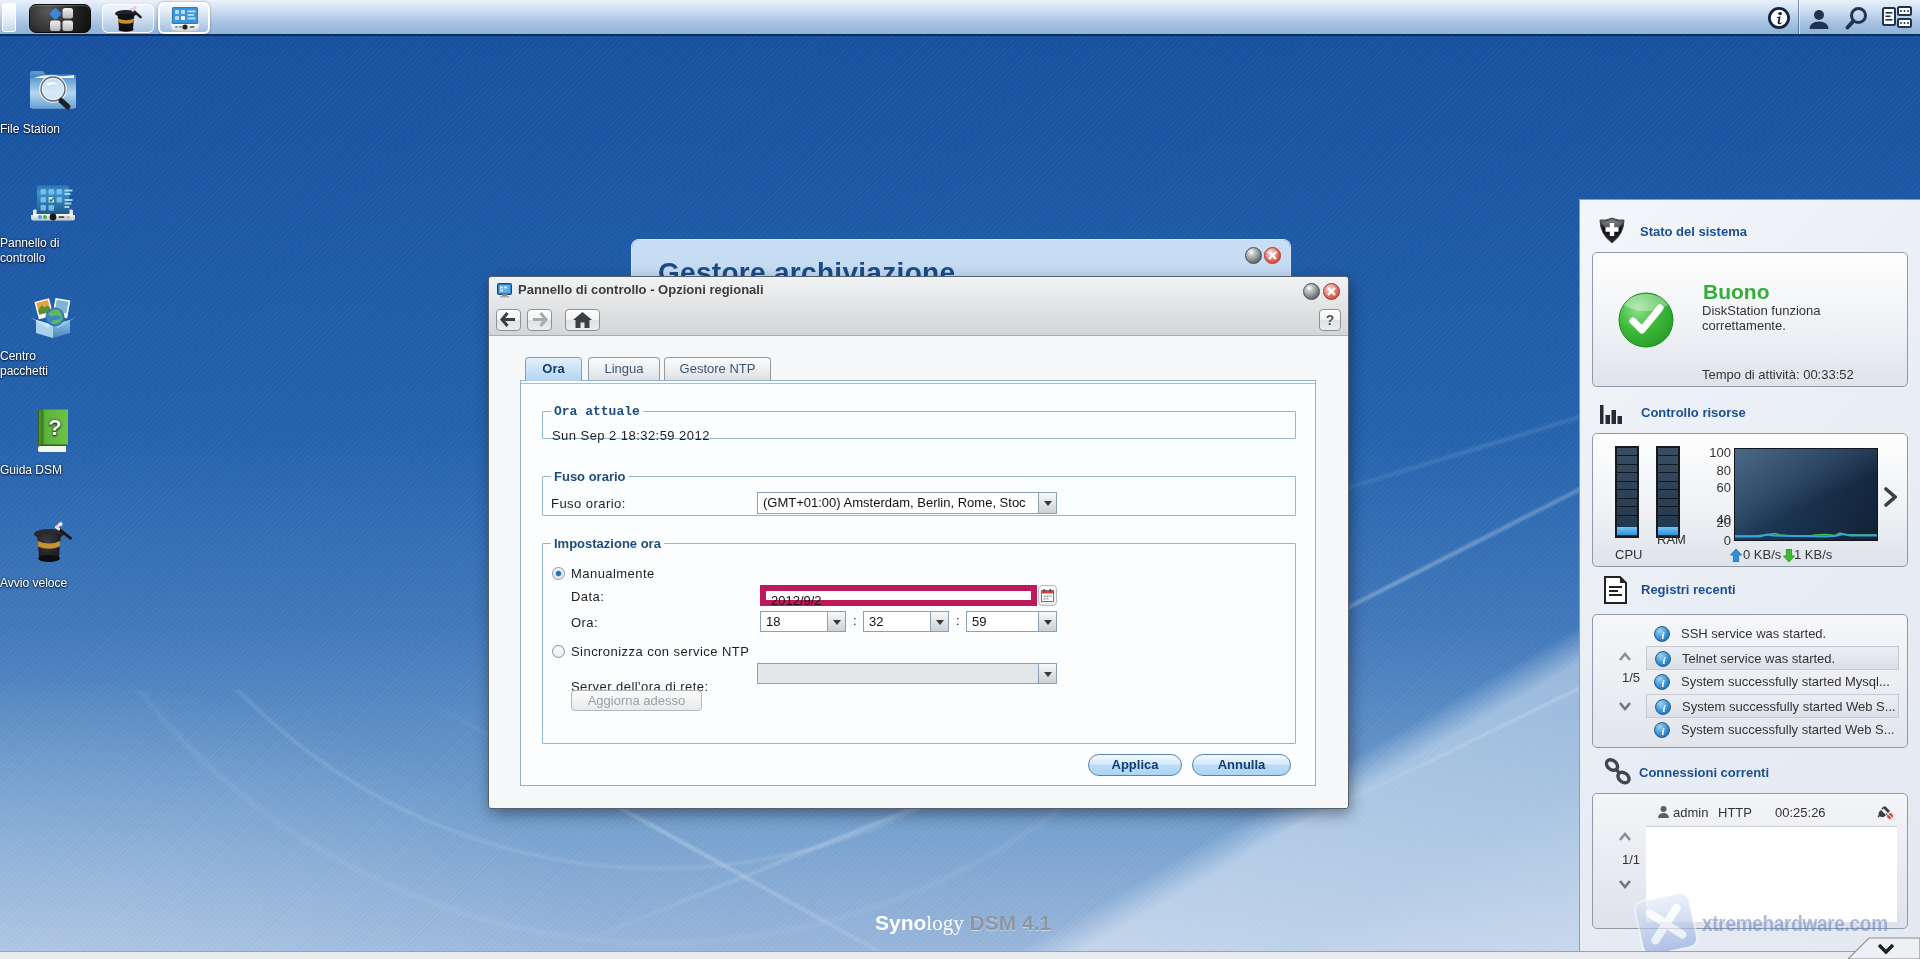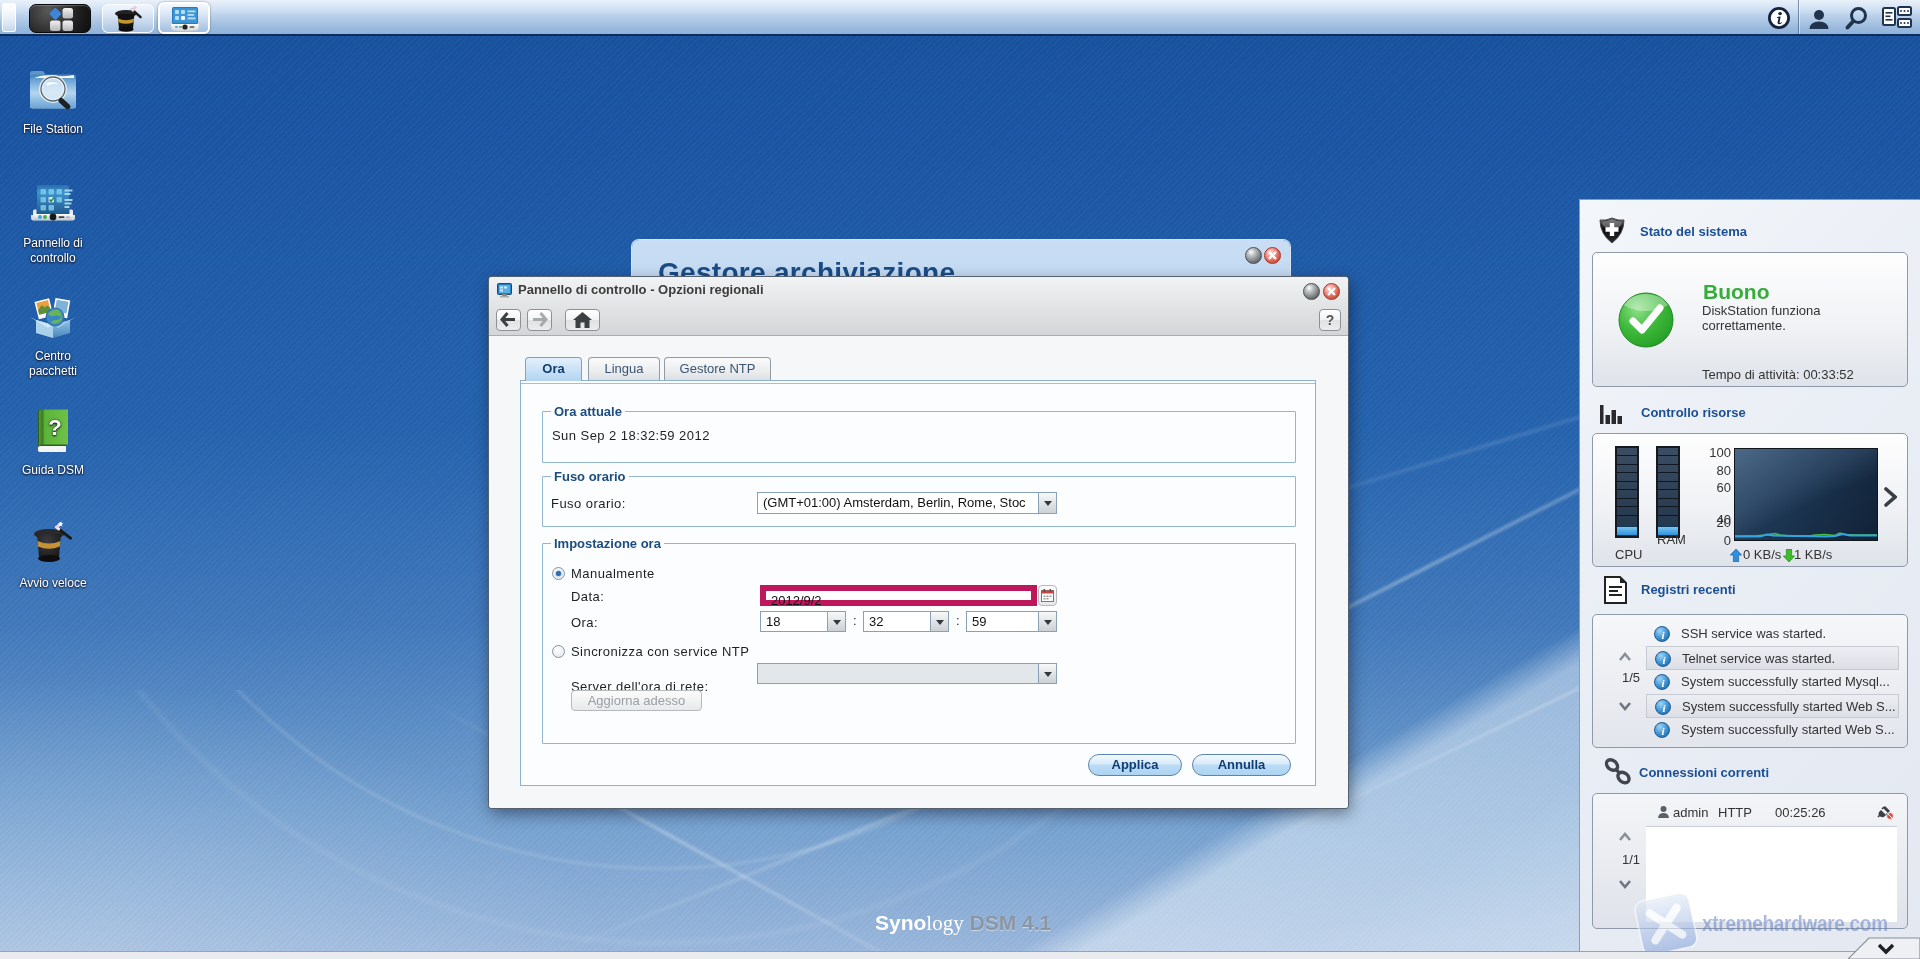--- a/index.html
+++ b/index.html
@@ -25,21 +25,21 @@
 #tb-menu { position:absolute; left:29px; top:4px; width:62px; height:29px; border-radius:7px;
   background:radial-gradient(circle at 30% 20%, #5a5a5a, #222 60%, #0d0d0d 100%);
   border:1px solid #0a0a0a; box-shadow:inset 0 1px 1px rgba(255,255,255,.25); }
 #tb-hat { position:absolute; left:102px; top:4px; width:52px; height:29px; border-radius:6px;
   background:linear-gradient(180deg, rgba(255,255,255,.55), rgba(255,255,255,.20)); border:1px solid rgba(255,255,255,.85); }
 #tb-cp { position:absolute; left:158px; top:2px; width:52px; height:32px; border-radius:6px;
   background:linear-gradient(180deg, rgba(255,255,255,.65), rgba(190,210,235,.35)); border:2px solid #ffffff; box-shadow:0 0 2px rgba(0,0,0,.5); }
 .tbicon { position:absolute; }
 
 
-.dicon { position:absolute; transform:translateZ(0); width:106px; text-align:center; color:#fff; font-size:12px; line-height:14.5px; text-shadow:0 1px 2px rgba(0,0,20,.85), 0 0 3px rgba(0,0,20,.6); }
+.dicon { position:absolute; transform:translateZ(0); width:106px; color:#fff; font-size:12px; line-height:14.5px; text-shadow:0 1px 2px rgba(0,0,20,.85), 0 0 3px rgba(0,0,20,.6); }
 .dicon svg { display:block; margin:0 auto 9px auto; }
 
 
 #backwin { position:absolute; transform:translateZ(0); left:632px; top:240px; width:658px; height:120px;
   background:linear-gradient(180deg, #c9def4 0%, #b7d2ee 100%);
   box-shadow:0 0 0 1px rgba(235,245,253,.9); border-radius:7px 7px 0 0; }
 #backwin h1 { position:absolute; left:26px; top:17px; font-size:28px; font-weight:bold; color:#1a4c86; letter-spacing:0.3px; }
 .sphere { position:absolute; width:17px; height:17px; border-radius:50%; }
 .sphere.gray { background:radial-gradient(circle at 35% 28%, #ffffff 0%, #c6c9cb 22%, #8a8d90 55%, #55585b 85%, #404346 100%); border:1px solid #4a4d50; }
 .sphere.red  { background:radial-gradient(circle at 38% 32%, #ffe2dd 0%, #eda39a 30%, #d96353 60%, #c23b2a 100%); border:1px solid #a83325; }
@@ -386,26 +386,26 @@
   <div class="toolbtn" style="left:76px; width:35px;"><svg width="33" height="20" viewBox="0 0 33 20">
         <path d="M16.5 2 L26 10 L23.5 10 L23.5 18 L18.5 18 L18.5 12.5 L14.5 12.5 L14.5 18 L9.5 18 L9.5 10 L7 10 Z" fill="#3c4043"></path>
       </svg></div>
   <div class="toolbtn" style="left:830px; width:22px; font-size:14px; font-weight:bold; color:#555; text-align:center; line-height:20px;">?</div>
   <div class="content"></div>
   <div class="tab active" style="left:36px; width:57px;">Ora</div>
   <div class="tab" style="left:99px; width:72px;">Lingua</div>
   <div class="tab" style="left:175px; width:107px;">Gestore NTP</div>
   <div id="panel"></div>
 
-  <div class="grp" style="left:53px; top:134px; width:754px; height:52px;">
+  <div class="grp" style="left:53px; top:134px; width:754px; height:28px;font-family:Liberation Mono, monospace;">
       <span class="lg">Ora attuale</span>
     </div>
   <div class="lbl" style="left:63px; top:151px;">Sun Sep 2 18:32:59 2012</div>
 
-  <div class="grp" style="left:53px; top:199px; width:754px; height:51px;">
+  <div class="grp" style="left:53px; top:199px; width:754px; height:40px;">
       <span class="lg">Fuso orario</span>
     </div>
   <div class="lbl" style="left:62px; top:219px;">Fuso orario:</div>
   <div class="sel" style="left:268px; top:215px; width:300px; height:22px;">
       <div class="sv">(GMT+01:00) Amsterdam, Berlin, Rome, Stoc</div>
       <div class="arr"></div>
     </div>
 
   <div class="grp" style="left:53px; top:266px; width:754px; height:201px;">
       <span class="lg">Impostazione ora</span>

